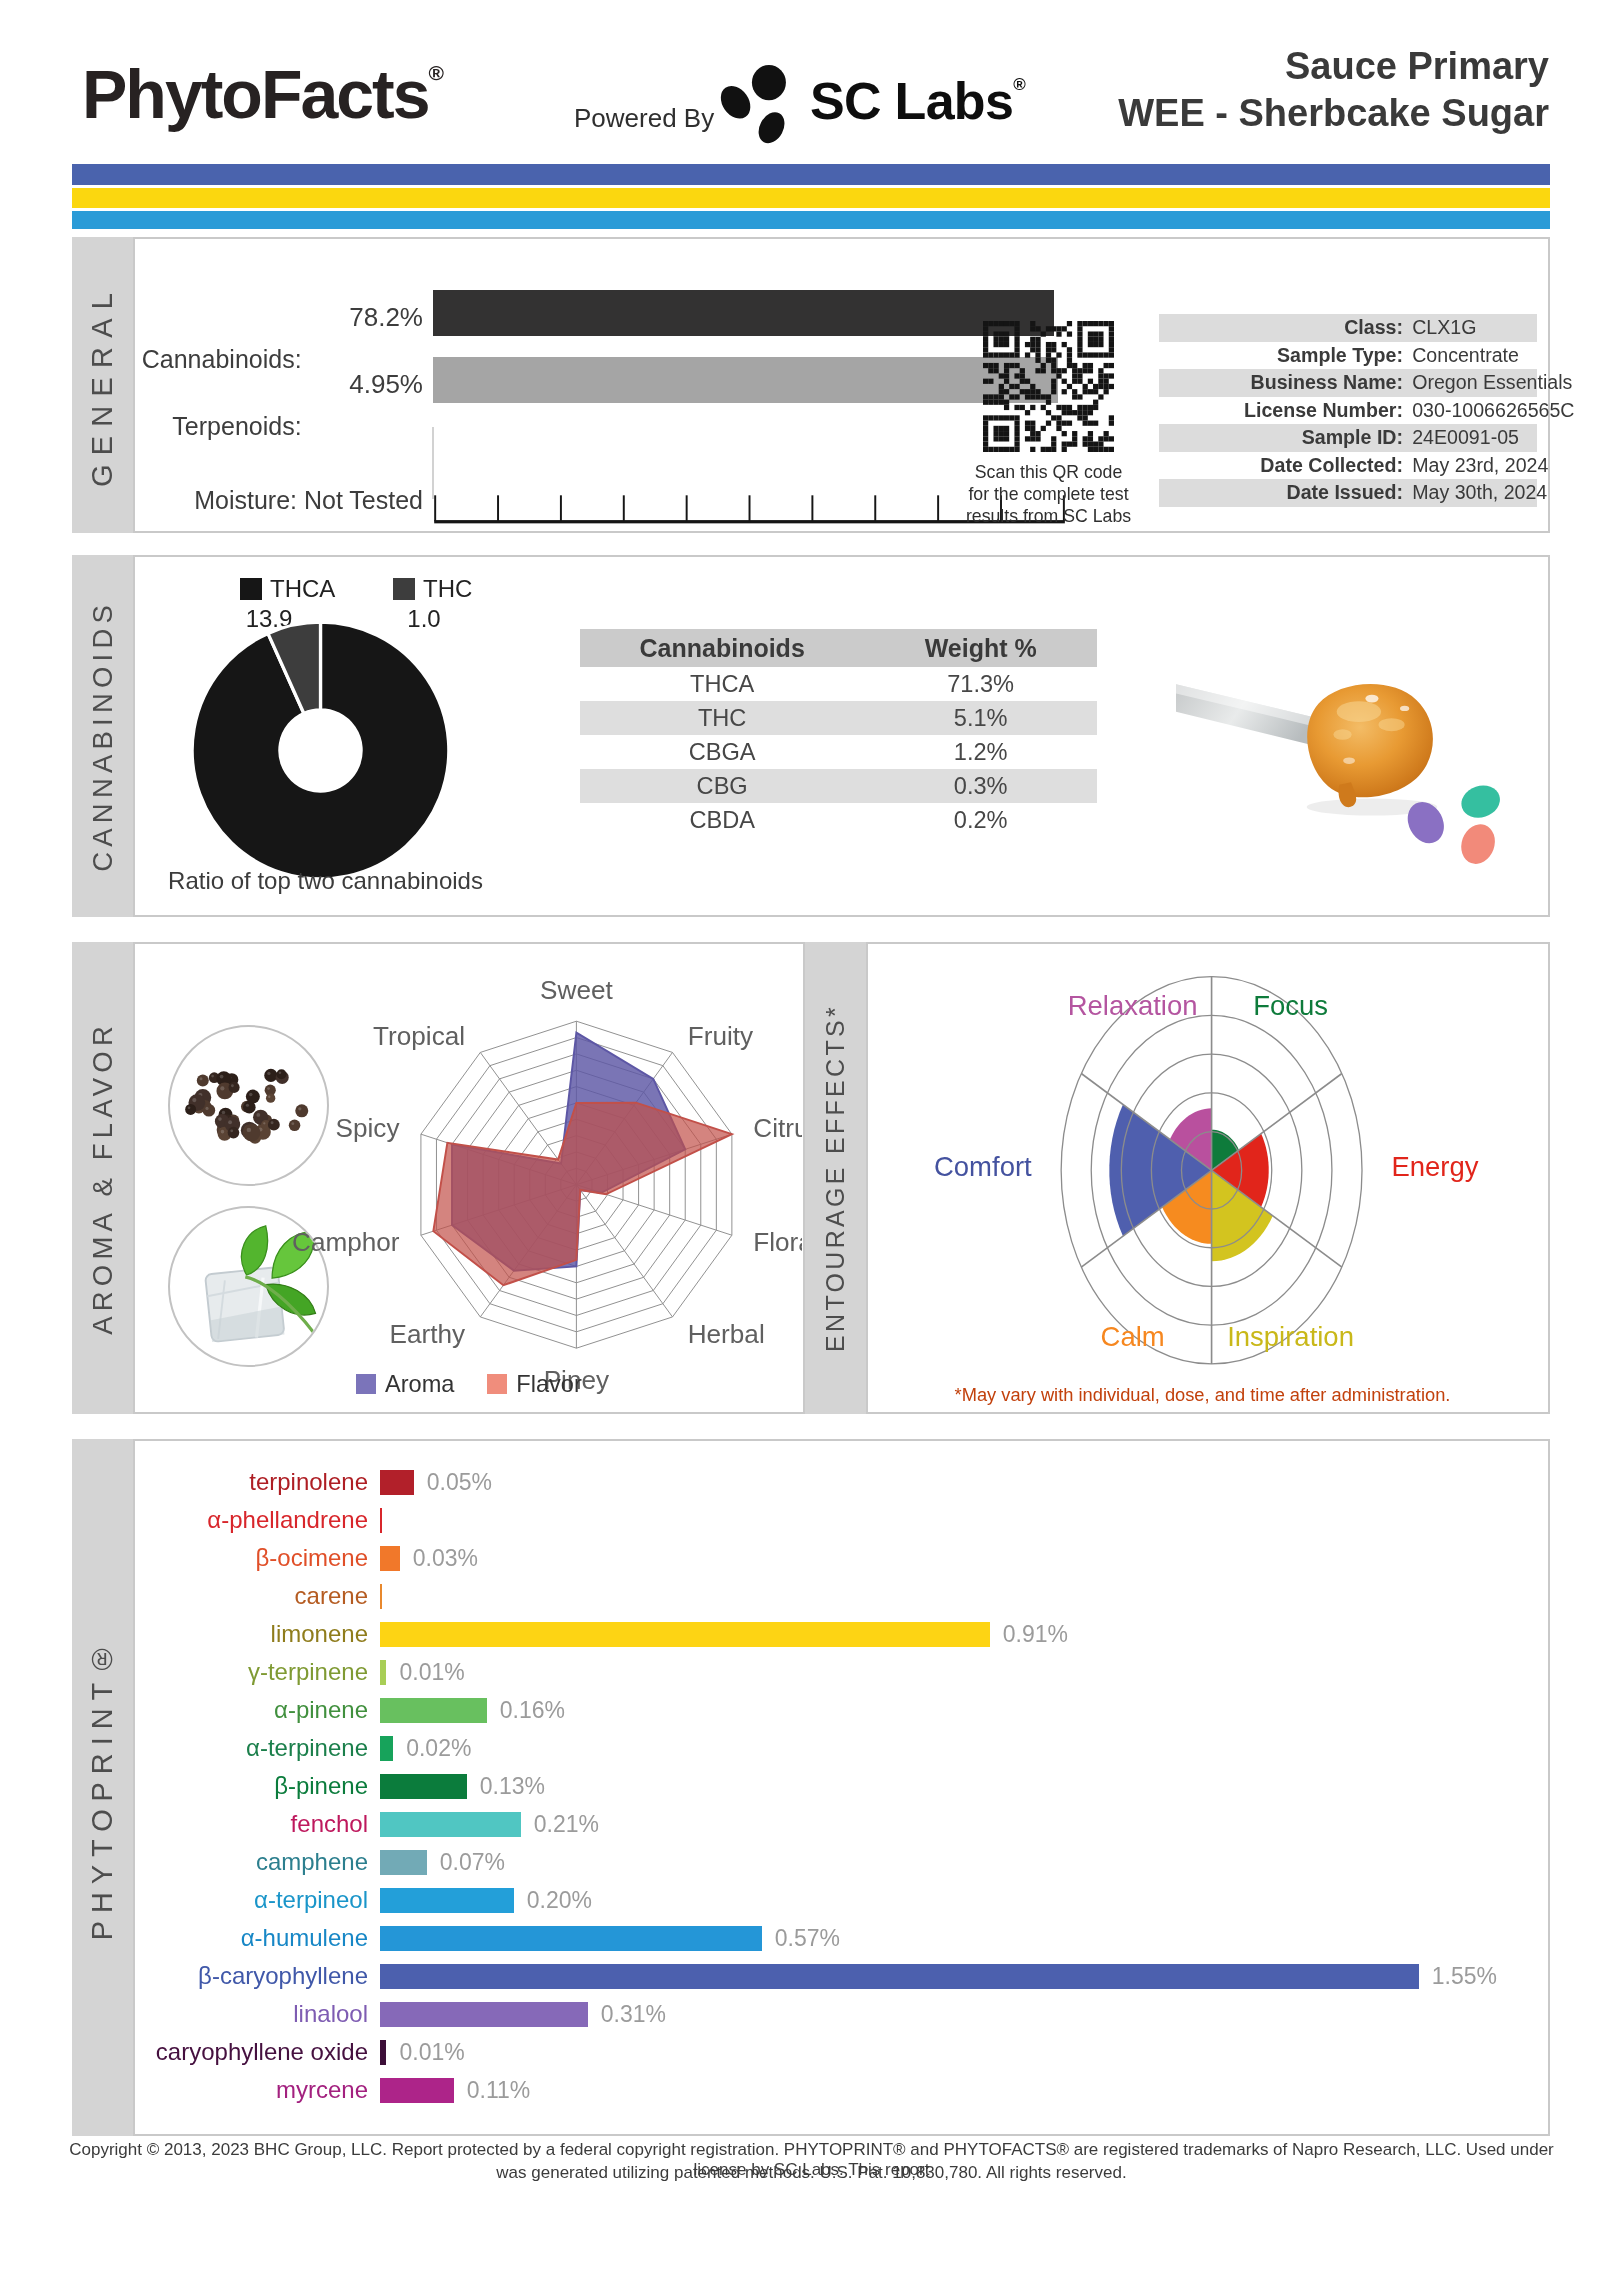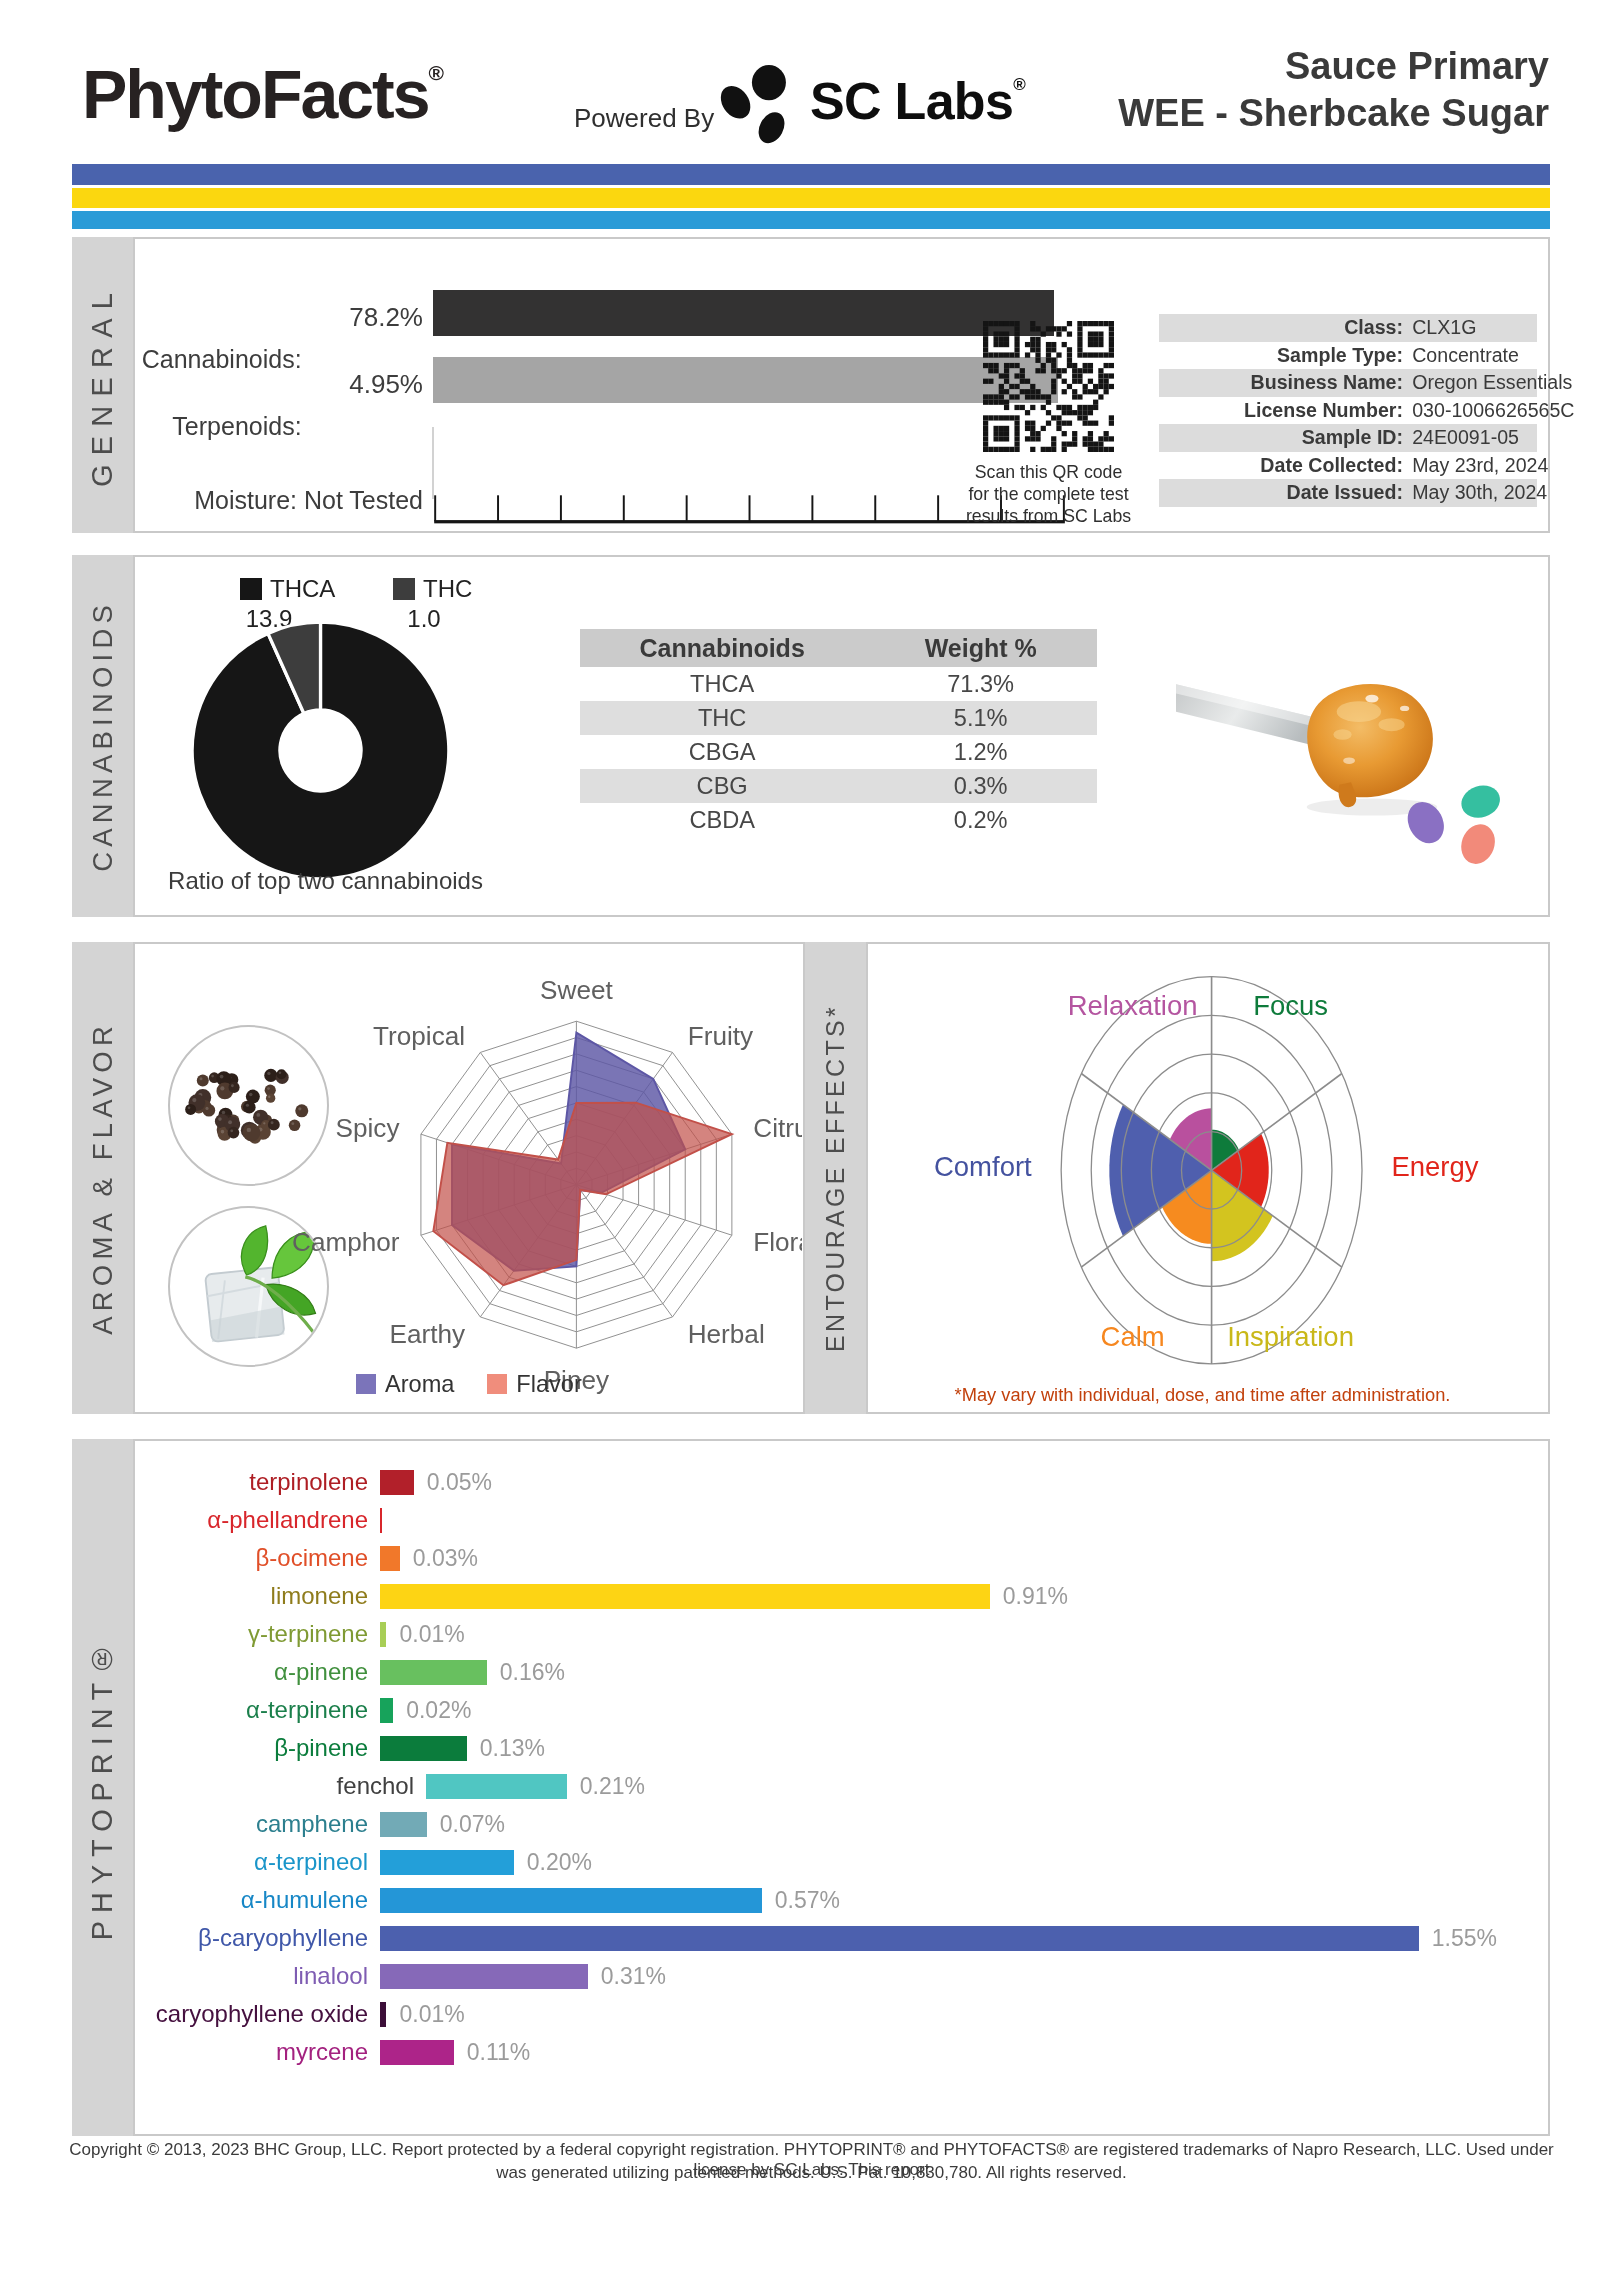--- a/index.html
+++ b/index.html
@@ -743,20 +743,24 @@
           <div class="trow">
             <span class="tlabel" style="color: rgb(216, 38, 43);">α-phellandrene</span>
             <div class="tbar" style="background: rgb(216, 38, 43); width: 2.6px;"></div>
           </div>
           <div class="trow">
             <span class="tlabel" style="color: rgb(224, 79, 40);">β-ocimene</span>
             <div class="tbar" style="background: rgb(241, 120, 42); width: 20px;"></div>
             <span class="tval">0.03%</span>
           </div>
           <div class="trow">
+            <span class="tlabel" style="color: rgb(181, 92, 34);">carene</span>
+            <div class="tbar" style="background: rgb(232, 136, 45); width: 2.6px;"></div>
+          </div>
+          <div class="trow">
             <span class="tlabel" style="color: rgb(143, 124, 28);">limonene</span>
             <div class="tbar" style="background: rgb(253, 212, 20); width: 610px;"></div>
             <span class="tval">0.91%</span>
           </div>
           <div class="trow">
             <span class="tlabel" style="color: rgb(127, 154, 51);">γ-terpinene</span>
             <div class="tbar" style="background: rgb(168, 206, 86); width: 6.7px;"></div>
             <span class="tval">0.01%</span>
           </div>
           <div class="trow">
@@ -768,21 +772,21 @@
             <span class="tlabel" style="color: rgb(27, 127, 75);">α-terpinene</span>
             <div class="tbar" style="background: rgb(23, 163, 91); width: 13.4px;"></div>
             <span class="tval">0.02%</span>
           </div>
           <div class="trow">
             <span class="tlabel" style="color: rgb(11, 124, 60);">β-pinene</span>
             <div class="tbar" style="background: rgb(11, 124, 60); width: 87px;"></div>
             <span class="tval">0.13%</span>
           </div>
           <div class="trow">
-            <span class="tlabel" style="color: #404040; margin-left: 46px;">fenchol</span>
+            <span class="tlabel" style="color: #be185d;">fenchol</span>
             <div class="tbar" style="background: rgb(80, 198, 194); width: 141px;"></div>
             <span class="tval">0.21%</span>
           </div>
           <div class="trow">
             <span class="tlabel" style="color: rgb(44, 127, 142);">camphene</span>
             <div class="tbar" style="background: rgb(114, 170, 182); width: 47px;"></div>
             <span class="tval">0.07%</span>
           </div>
           <div class="trow">
             <span class="tlabel" style="color: rgb(26, 149, 201);">α-terpineol</span>

